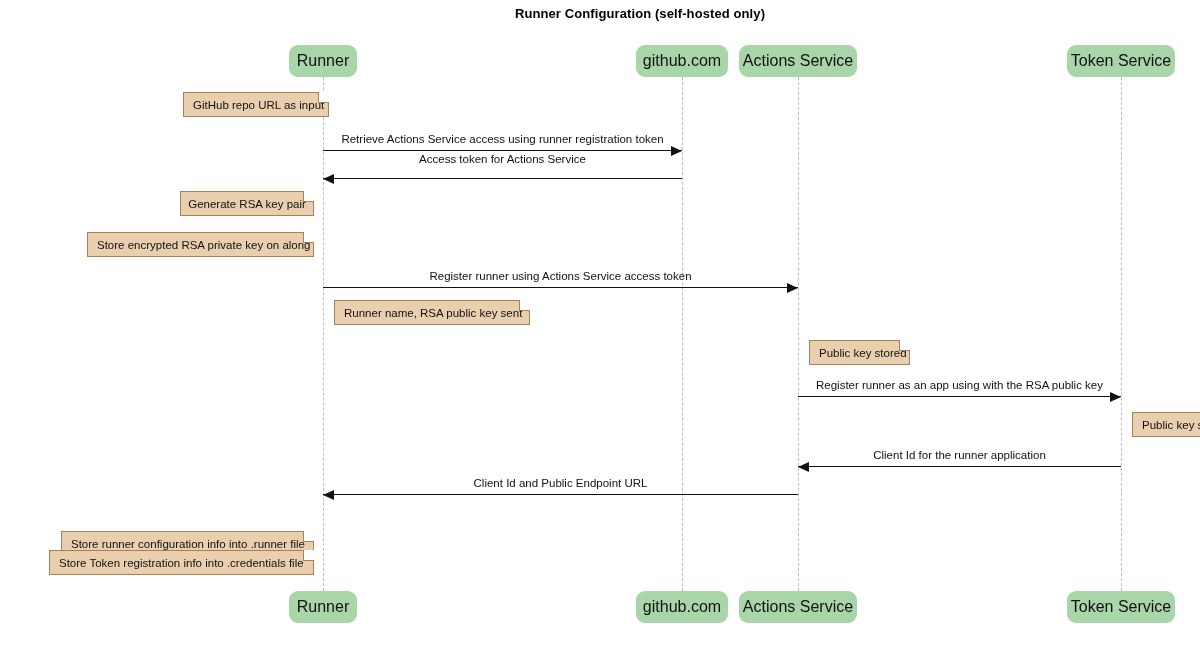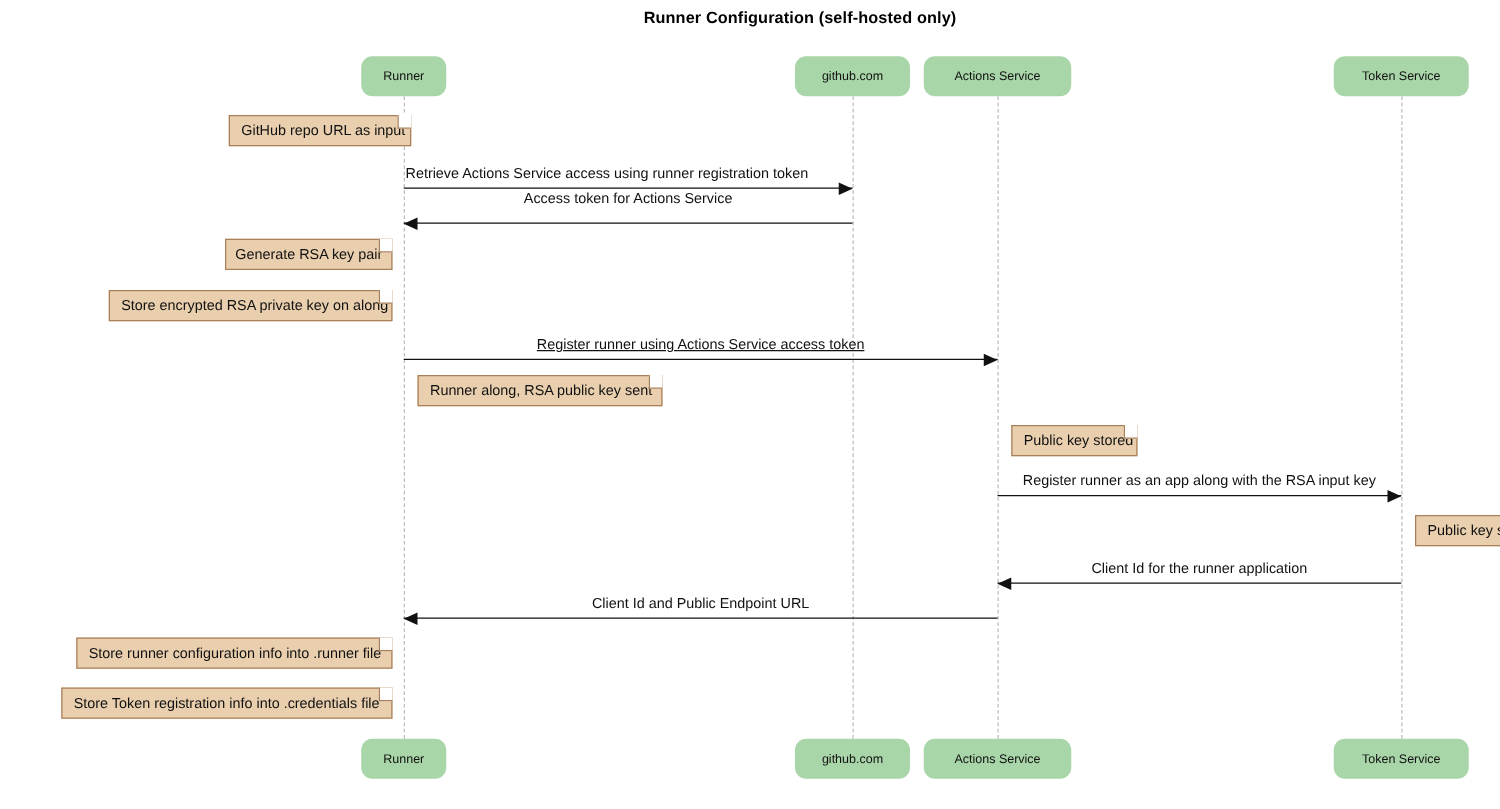--- a/index.html
+++ b/index.html
@@ -36,21 +36,21 @@
     border-left: 1px dashed #bdbdbd;
   }
   .participant {
     position: absolute;
     height: 32px;
     background: #a9d6a9;
     border-radius: 9px;
     display: flex;
     align-items: center;
     justify-content: center;
-    font-size: 10px;
+    font-size: 16px;
     color: #111111;
     box-sizing: border-box;
     white-space: nowrap;
   }
   .msg-line {
     position: absolute;
     height: 0;
     border-top: 1.4px solid #111111;
   }
   .arrow-head {
@@ -104,30 +104,30 @@
   <div id="title">Runner Configuration (self-hosted only)</div>
   <div id="lifelines">
       <div class="lifeline" style="left: 283px; top: 77px; height: 514px;"></div>
       <div class="lifeline" style="left: 642px; top: 77px; height: 514px;"></div>
       <div class="lifeline" style="left: 758px; top: 77px; height: 514px;"></div>
       <div class="lifeline" style="left: 1081px; top: 77px; height: 514px;"></div>
     </div>
   <div id="messages">
       <div class="msg-line" style="left: 283px; top: 150px; width: 359px;"></div>
       <div class="arrow-head right" style="top: 145.5px; left: 631px;"></div>
-      <div class="msg-label" style="left: 266px; width: 359px; top: 133px;">Retrieve Actions Service access using runner registration token</div>
+      <div class="msg-label" style="left: 283px; width: 359px; top: 133px;">Retrieve Actions Service access using runner registration token</div>
       <div class="msg-line" style="left: 283px; top: 178px; width: 359px;"></div>
       <div class="arrow-head left" style="top: 173.5px; left: 283px;"></div>
       <div class="msg-label" style="left: 283px; width: 359px; top: 153px;">Access token for Actions Service</div>
       <div class="msg-line" style="left: 283px; top: 287px; width: 475px;"></div>
       <div class="arrow-head right" style="top: 282.5px; left: 747px;"></div>
-      <div class="msg-label" style="left: 283px; width: 475px; top: 270px; text-decoration: underline;">Register runner using Actions Service access token</div>
+      <div class="msg-label" style="left: 283px; width: 475px; top: 270px;">Register runner using Actions Service access token</div>
       <div class="msg-line" style="left: 758px; top: 396px; width: 323px;"></div>
       <div class="arrow-head right" style="top: 391.5px; left: 1070px;"></div>
-      <div class="msg-label" style="left: 758px; width: 323px; top: 379px;">Register runner as an app along with the RSA input key</div>
+      <div class="msg-label" style="left: 758px; width: 323px; top: 379px;">Register runner as an app using with the RSA public key</div>
       <div class="msg-line" style="left: 758px; top: 466px; width: 323px;"></div>
       <div class="arrow-head left" style="top: 461.5px; left: 758px;"></div>
       <div class="msg-label" style="left: 758px; width: 323px; top: 449px;">Client Id for the runner application</div>
       <div class="msg-line" style="left: 283px; top: 494px; width: 475px;"></div>
       <div class="arrow-head left" style="top: 489.5px; left: 283px;"></div>
       <div class="msg-label" style="left: 283px; width: 475px; top: 477px;">Client Id and Public Endpoint URL</div>
     </div>
   <div id="notes">
       <div class="note" style="left: 143px; top: 92px; width: 146px;">
         <span>GitHub repo URL as input</span>
@@ -135,32 +135,32 @@
       </div>
       <div class="note" style="left: 140px; top: 191px; width: 134px; justify-content: center;">
         <span>Generate RSA key pair</span>
         <span class="fold"></span>
       </div>
       <div class="note" style="left: 47px; top: 232px; width: 227px;">
         <span>Store encrypted RSA private key on along</span>
         <span class="fold"></span>
       </div>
       <div class="note" style="left: 294px; top: 300px; width: 196px;">
-        <span>Runner along, RSA public key sent</span>
+        <span>Runner name, RSA public key sent</span>
         <span class="fold"></span>
       </div>
       <div class="note" style="left: 769px; top: 340px; width: 101px;">
         <span>Public key stored</span>
         <span class="fold"></span>
       </div>
       <div class="note" style="left: 1092px; top: 412px; width: 101px;">
         <span>Public key stored</span>
         <span class="fold"></span>
       </div>
-      <div class="note" style="left: 21px; top: 510px; width: 253px;">
+      <div class="note" style="left: 21px; top: 531px; width: 253px;">
         <span>Store runner configuration info into .runner file</span>
         <span class="fold"></span>
       </div>
       <div class="note" style="left: 9px; top: 550px; width: 265px;">
         <span>Store Token registration info into .credentials file</span>
         <span class="fold"></span>
       </div>
     </div>
   <div id="participants-top">
       <div class="participant" style="left: 249px; top: 45px; width: 68px;">

